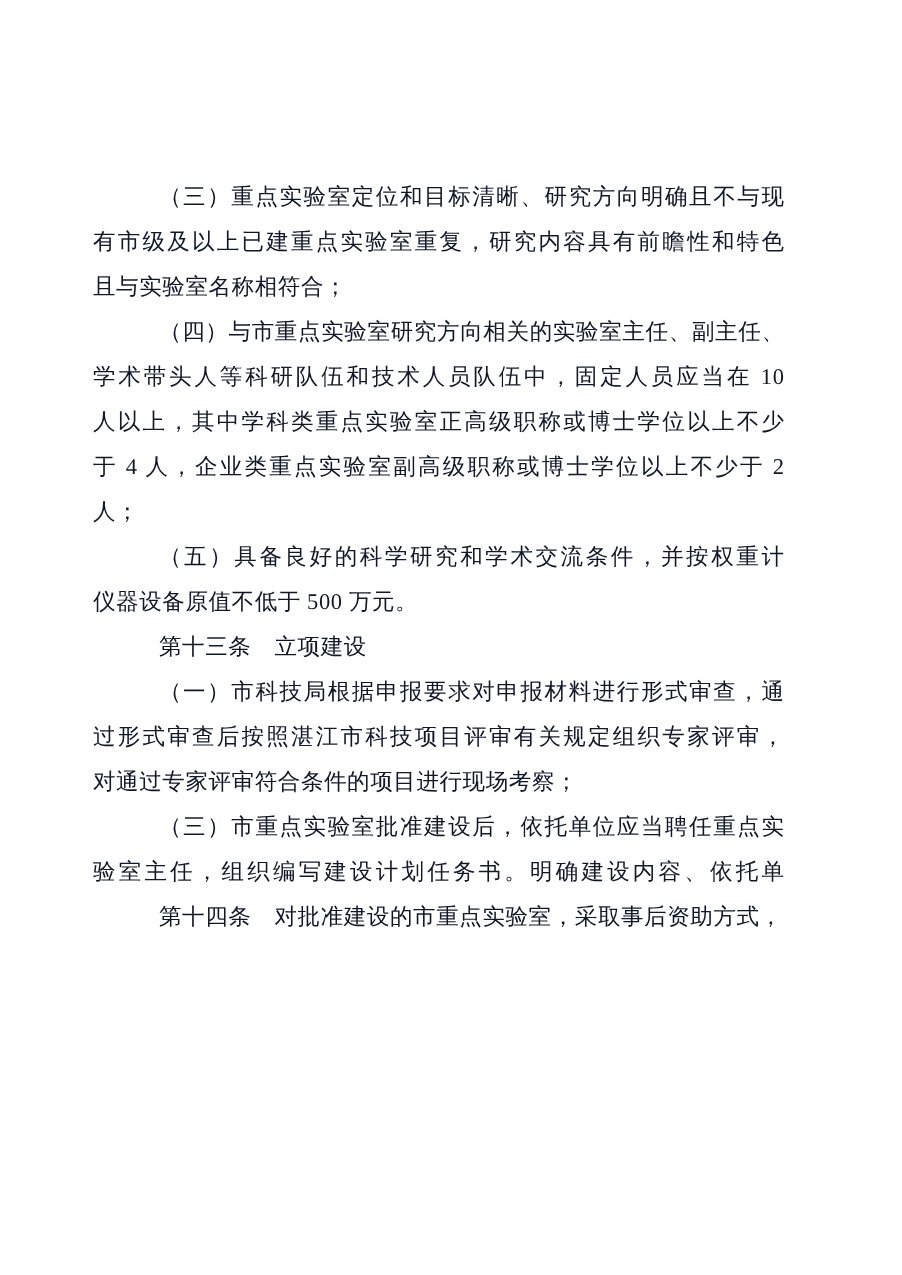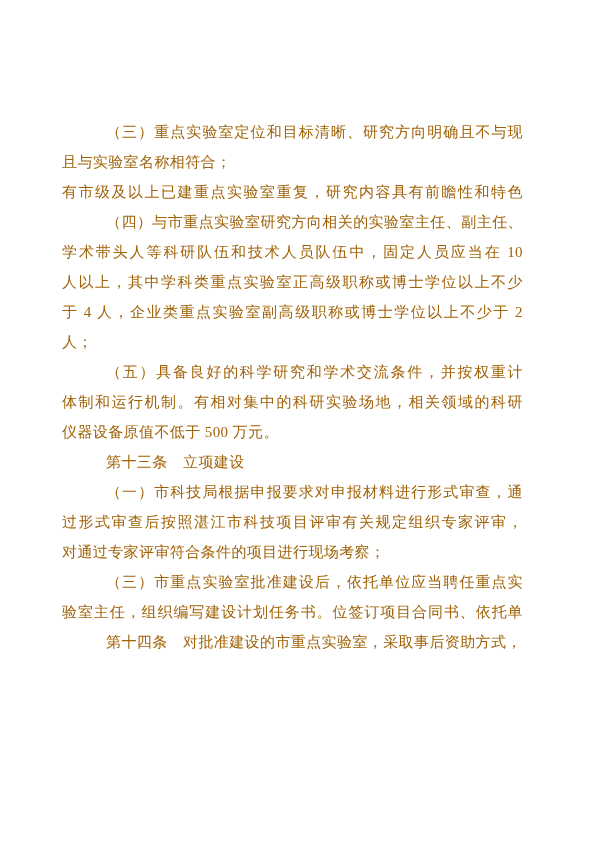--- a/index.html
+++ b/index.html
@@ -40,49 +40,48 @@
     text-align-last: justify;
   }
   .line.ind {
     text-indent: 44px;
   }
 </style>
 </head>
 <body>
 
 <div class="page" style="background: rgb(255, 255, 255);">
-  <div class="doc-body" style="color: #a16207;">
+  <div class="doc-body" style="color: #0f172a;">
       <div class="para">
         <div class="line ind just">（三）重点实验室定位和目标清晰、研究方向明确且不与现</div>
+        <div class="line just">有市级及以上已建重点实验室重复，研究内容具有前瞻性和特色</div>
         <div class="line">且与实验室名称相符合；</div>
-        <div class="line just">有市级及以上已建重点实验室重复，研究内容具有前瞻性和特色</div>
       </div>
       <div class="para">
         <div class="line ind just">（四）与市重点实验室研究方向相关的实验室主任、副主任、</div>
         <div class="line just">学术带头人等科研队伍和技术人员队伍中，固定人员应当在 10</div>
         <div class="line just">人以上，其中学科类重点实验室正高级职称或博士学位以上不少</div>
         <div class="line just">于 4 人，企业类重点实验室副高级职称或博士学位以上不少于 2</div>
         <div class="line">人；</div>
       </div>
       <div class="para">
         <div class="line ind just">（五）具备良好的科学研究和学术交流条件，并按权重计</div>
-        <div class="line just">体制和运行机制。有相对集中的科研实验场地，相关领域的科研</div>
         <div class="line">仪器设备原值不低于 500 万元。</div>
       </div>
       <div class="para">
         <div class="line ind">第十三条　立项建设</div>
       </div>
       <div class="para">
         <div class="line ind just">（一）市科技局根据申报要求对申报材料进行形式审查，通</div>
         <div class="line just">过形式审查后按照湛江市科技项目评审有关规定组织专家评审，</div>
         <div class="line">对通过专家评审符合条件的项目进行现场考察；</div>
       </div>
       <div class="para">
       </div>
       <div class="para">
         <div class="line ind just">（三）市重点实验室批准建设后，依托单位应当聘任重点实</div>
-        <div class="line just">验室主任，组织编写建设计划任务书。位签订项目合同书、依托单</div>
+        <div class="line just">验室主任，组织编写建设计划任务书。明确建设内容、依托单</div>
       </div>
       <div class="para">
         <div class="line ind">第十四条　对批准建设的市重点实验室，采取事后资助方式，</div>
       </div>
     </div>
 </div>
 
 </body></html>

